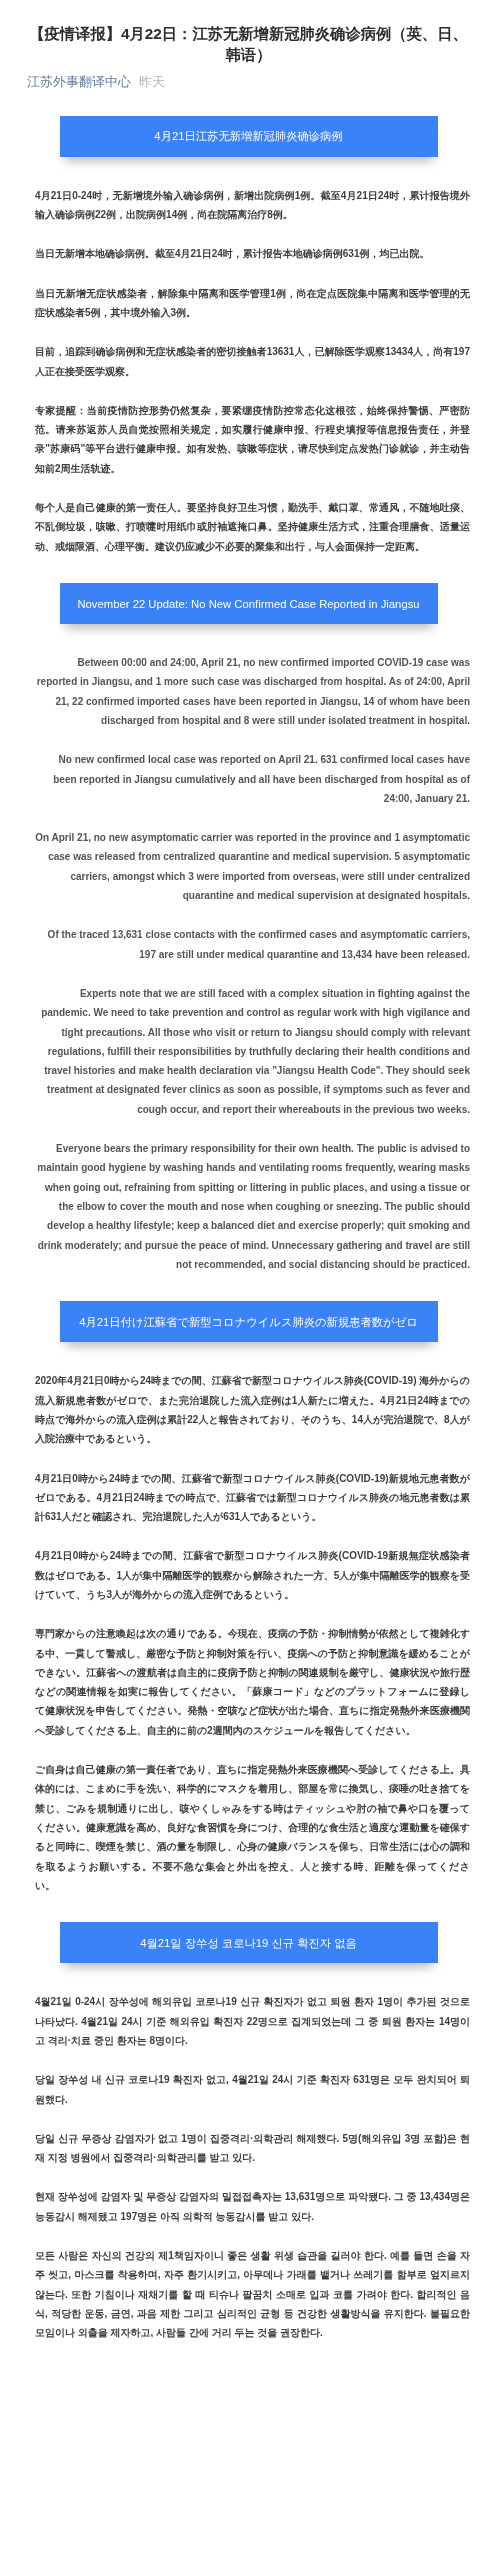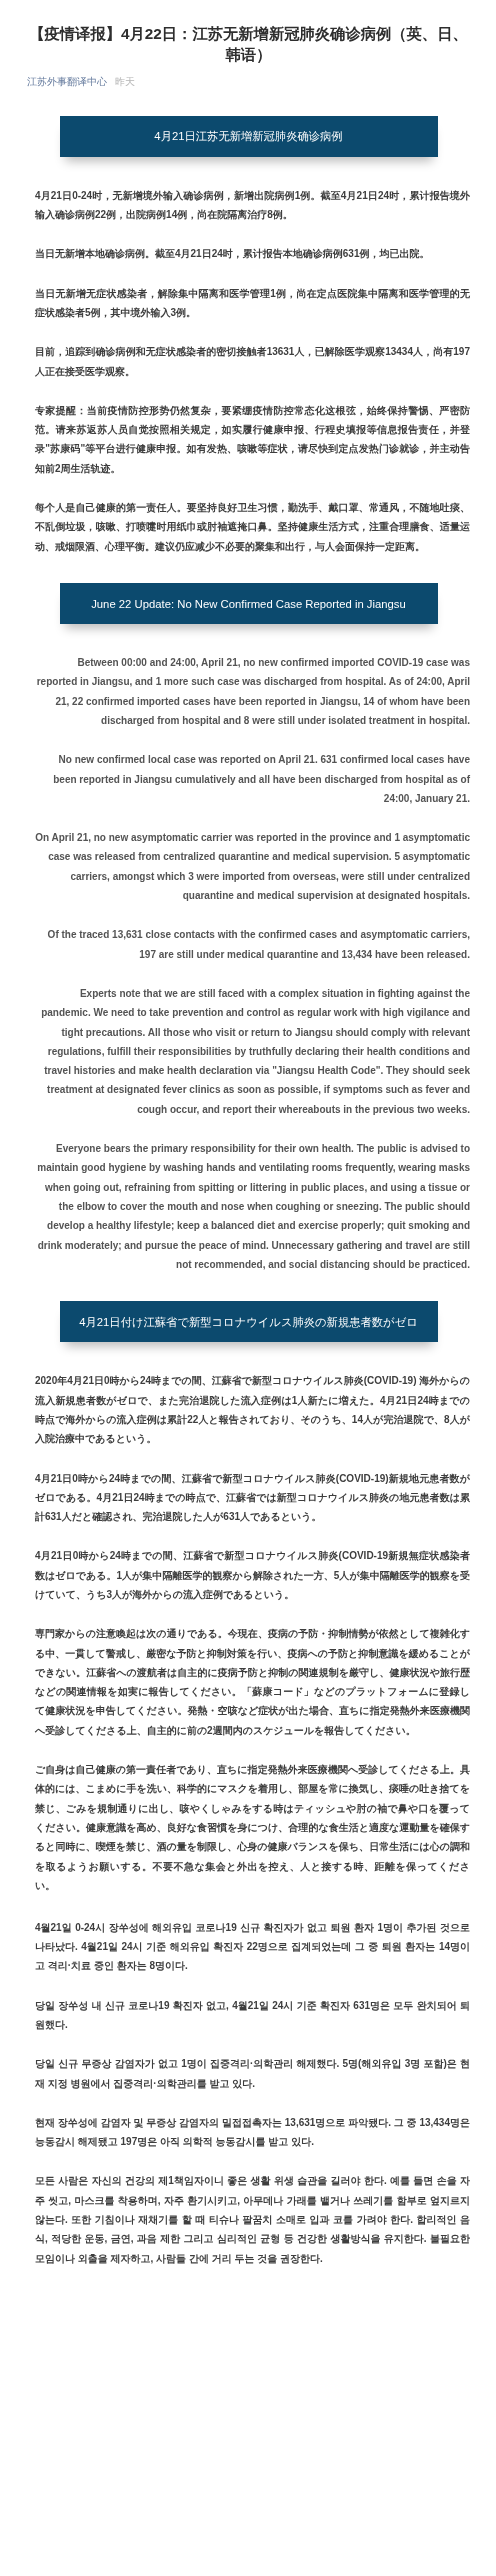--- a/index.html
+++ b/index.html
@@ -13,30 +13,30 @@
   h1.title{
     font-size:15.3px;
     line-height:21px;
     color:#2e2e2e;
     font-weight:700;
     margin:0 0 10.7px 0;
     text-align:center;
   }
   .byline{
     margin:0 0 14.6px 0;
-    font-size:10px;
+    font-size:13px;
     line-height:13.3px;
   }
   .author{color:#647a9d;margin-right:8px;cursor:pointer;}
   .date{color:#b5b5b5;}
   .banner{
     width:378px;
     box-sizing:border-box;
     margin:27px auto 29px auto;
-    background:#0c4a6e;
+    background:#3b82f6;
     color:#ffffff;
     text-align:center;
     font-size:11.3px;
     line-height:16px;
     padding:12.6px 9.3px;
     box-shadow:0 9.3px 10.7px -5.3px rgba(0,0,0,0.28);
   }
   p.para{
     font-size:10px;
     line-height:19.3px;
@@ -63,39 +63,40 @@
     <div class="banner">4月21日江苏无新增新冠肺炎确诊病例</div>
     <p class="para">4月21日0-24时，无新增境外输入确诊病例，新增出院病例1例。截至4月21日24时，累计报告境外输入确诊病例22例，出院病例14例，尚在院隔离治疗8例。</p>
     <p class="para">当日无新增本地确诊病例。截至4月21日24时，累计报告本地确诊病例631例，均已出院。</p>
     <p class="para">当日无新增无症状感染者，解除集中隔离和医学管理1例，尚在定点医院集中隔离和医学管理的无症状感染者5例，其中境外输入3例。</p>
     <p class="para">目前，追踪到确诊病例和无症状感染者的密切接触者13631人，已解除医学观察13434人，尚有197人正在接受医学观察。</p>
     <p class="para">专家提醒：当前疫情防控形势仍然复杂，要紧绷疫情防控常态化这根弦，始终保持警惕、严密防范。请来苏返苏人员自觉按照相关规定，如实履行健康申报、行程史填报等信息报告责任，并登录"苏康码"等平台进行健康申报。如有发热、咳嗽等症状，请尽快到定点发热门诊就诊，并主动告知前2周生活轨迹。</p>
     <p class="para">每个人是自己健康的第一责任人。要坚持良好卫生习惯，勤洗手、戴口罩、常通风，不随地吐痰、不乱倒垃圾，咳嗽、打喷嚏时用纸巾或肘袖遮掩口鼻。坚持健康生活方式，注重合理膳食、适量运动、戒烟限酒、心理平衡。建议仍应减少不必要的聚集和出行，与人会面保持一定距离。</p>
   </section>
 
   <section class="en" lang="en">
-    <div class="banner">June 22 Update: No New Confirmed Case Reported in Jiangsu</div>
+    <div class="banner">November 22 Update: No New Confirmed Case Reported in Jiangsu</div>
     <p class="para">Between 00:00 and 24:00, April 21, no new confirmed imported COVID-19 case was reported in Jiangsu, and 1 more such case was discharged from hospital. As of 24:00, April 21, 22 confirmed imported cases have been reported in Jiangsu, 14 of whom have been discharged from hospital and 8 were still under isolated treatment in hospital.</p>
     <p class="para">No new confirmed local case was reported on April 21. 631 confirmed local cases have been reported in Jiangsu cumulatively and all have been discharged from hospital as of 24:00, January 21.</p>
     <p class="para">On April 21, no new asymptomatic carrier was reported in the province and 1 asymptomatic case was released from centralized quarantine and medical supervision. 5 asymptomatic carriers, amongst which 3 were imported from overseas, were still under centralized quarantine and medical supervision at designated hospitals.</p>
     <p class="para">Of the traced 13,631 close contacts with the confirmed cases and asymptomatic carriers, 197 are still under medical quarantine and 13,434 have been released.</p>
     <p class="para">Experts note that we are still faced with a complex situation in fighting against the pandemic. We need to take prevention and control as regular work with high vigilance and tight precautions. All those who visit or return to Jiangsu should comply with relevant regulations, fulfill their responsibilities by truthfully declaring their health conditions and travel histories and make health declaration via "Jiangsu Health Code". They should seek treatment at designated fever clinics as soon as possible, if symptoms such as fever and cough occur, and report their whereabouts in the previous two weeks.</p>
     <p class="para">Everyone bears the primary responsibility for their own health. The public is advised to maintain good hygiene by washing hands and ventilating rooms frequently, wearing masks when going out, refraining from spitting or littering in public places, and using a tissue or the elbow to cover the mouth and nose when coughing or sneezing. The public should develop a healthy lifestyle; keep a balanced diet and exercise properly; quit smoking and drink moderately; and pursue the peace of mind. Unnecessary gathering and travel are still not recommended, and social distancing should be practiced.</p>
   </section>
 
   <section class="cjk" lang="ja">
     <div class="banner">4月21日付け江蘇省で新型コロナウイルス肺炎の新規患者数がゼロ</div>
     <p class="para">2020年4月21日0時から24時までの間、江蘇省で新型コロナウイルス肺炎(COVID-19) 海外からの流入新規患者数がゼロで、また完治退院した流入症例は1人新たに増えた。4月21日24時までの時点で海外からの流入症例は累計22人と報告されており、そのうち、14人が完治退院で、8人が入院治療中であるという。</p>
     <p class="para">4月21日0時から24時までの間、江蘇省で新型コロナウイルス肺炎(COVID-19)新規地元患者数がゼロである。4月21日24時までの時点で、江蘇省では新型コロナウイルス肺炎の地元患者数は累計631人だと確認され、完治退院した人が631人であるという。</p>
     <p class="para">4月21日0時から24時までの間、江蘇省で新型コロナウイルス肺炎(COVID-19新規無症状感染者数はゼロである。1人が集中隔離医学的観察から解除された一方、5人が集中隔離医学的観察を受けていて、うち3人が海外からの流入症例であるという。</p>
     <p class="para">専門家からの注意喚起は次の通りである。今現在、疫病の予防・抑制情勢が依然として複雑化する中、一貫して警戒し、厳密な予防と抑制対策を行い、疫病への予防と抑制意識を緩めることができない。江蘇省への渡航者は自主的に疫病予防と抑制の関連規制を厳守し、健康状況や旅行歴などの関連情報を如実に報告してください。「蘇康コード」などのプラットフォームに登録して健康状況を申告してください。発熱・空咳など症状が出た場合、直ちに指定発熱外来医療機関へ受診してくださる上、自主的に前の2週間内のスケジュールを報告してください。</p>
     <p class="para">ご自身は自己健康の第一責任者であり、直ちに指定発熱外来医療機関へ受診してくださる上。具体的には、こまめに手を洗い、科学的にマスクを着用し、部屋を常に換気し、痰唾の吐き捨てを禁じ、ごみを規制通りに出し、咳やくしゃみをする時はティッシュや肘の袖で鼻や口を覆ってください。健康意識を高め、良好な食習慣を身につけ、合理的な食生活と適度な運動量を確保すると同時に、喫煙を禁じ、酒の量を制限し、心身の健康バランスを保ち、日常生活には心の調和を取るようお願いする。不要不急な集会と外出を控え、人と接する時、距離を保ってください。</p>
   </section>
 
   <section class="cjk" lang="ko">
+    <div class="banner">4월21일 장쑤성 코로나19 신규 확진자 없음</div>
     <p class="para">4월21일 0-24시 장쑤성에 해외유입 코로나19 신규 확진자가 없고 퇴원 환자 1명이 추가된 것으로 나타났다. 4월21일 24시 기준 해외유입 확진자 22명으로 집계되었는데 그 중 퇴원 환자는 14명이고 격리·치료 중인 환자는 8명이다.</p>
     <p class="para">당일 장쑤성 내 신규 코로나19 확진자 없고, 4월21일 24시 기준 확진자 631명은 모두 완치되어 퇴원했다.</p>
     <p class="para">당일 신규 무증상 감염자가 없고 1명이 집중격리·의학관리 해제했다. 5명(해외유입 3명 포함)은 현재 지정 병원에서 집중격리·의학관리를 받고 있다.</p>
     <p class="para">현재 장쑤성에 감염자 및 무증상 감염자의 밀접접촉자는 13,631명으로 파악됐다. 그 중 13,434명은 능동감시 해제됐고 197명은 아직 의학적 능동감시를 받고 있다.</p>
     <p class="para">모든 사람은 자신의 건강의 제1책임자이니 좋은 생활 위생 습관을 길러야 한다. 예를 들면 손을 자주 씻고, 마스크를 착용하며, 자주 환기시키고, 아무데나 가래를 뱉거나 쓰레기를 함부로 엎지르지 않는다. 또한 기침이나 재채기를 할 때 티슈나 팔꿈치 소매로 입과 코를 가려야 한다. 합리적인 음식, 적당한 운동, 금연, 과음 제한 그리고 심리적인 균형 등 건강한 생활방식을 유지한다. 불필요한 모임이나 외출을 제자하고, 사람들 간에 거리 두는 것을 권장한다.</p>
   </section>
 
 </div>
 
 

